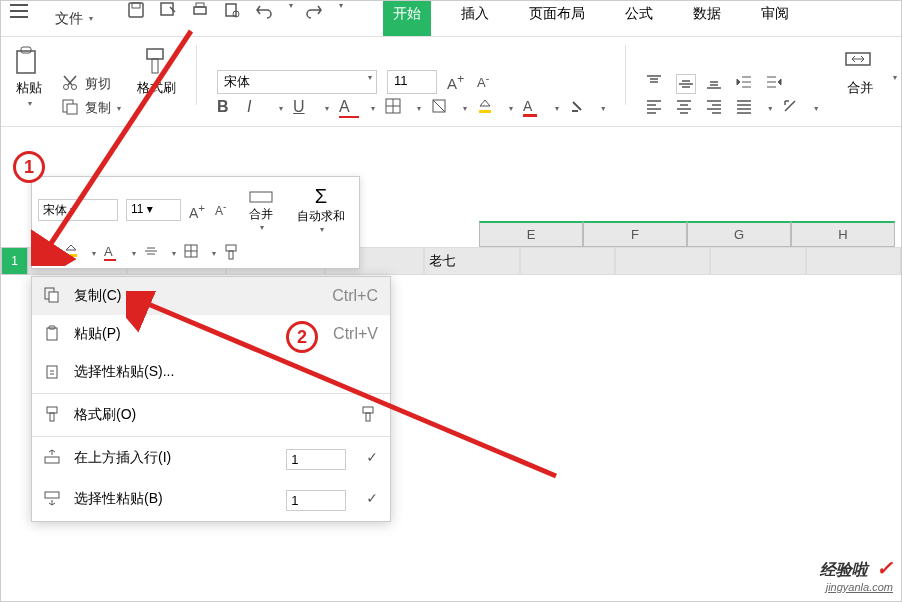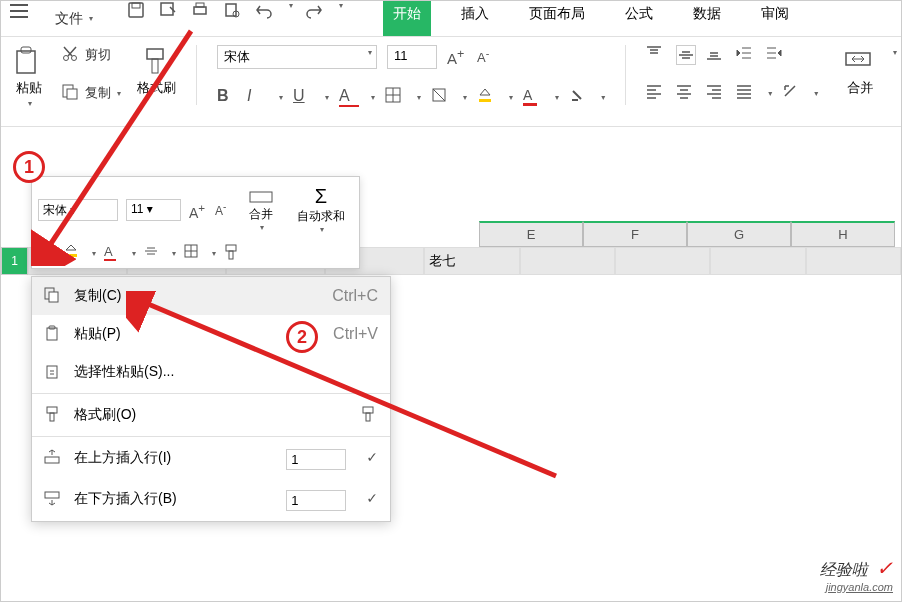--- a/index.html
+++ b/index.html
@@ -9,21 +9,21 @@
     .menu-icon { width: 20px; height: 20px; display: flex; align-items: center; justify-content: center; color: #555; }
     .file-btn { display: flex; align-items: center; gap: 4px; padding: 2px 6px; font-size: 14px; color: #333; }
     .qat { display: flex; gap: 12px; margin-left: 8px; }
     .qat-icon { width: 20px; height: 20px; color: #555; }
     
     .tabs { display: flex; gap: 20px; margin-left: 20px; font-size: 14px; }
     .tab { padding: 4px 10px; cursor: pointer; }
     .tab.active { background: #27b765; color: #fff; border-radius: 0; }
     
     .ribbon { display: flex; height: 90px; border-bottom: 1px solid #e0e0e0; padding: 8px 12px; gap: 16px; }
-    .ribbon-group { display: flex; flex-direction: column; justify-content: flex-start; gap: 18px; }
+    .ribbon-group { display: flex; flex-direction: column; justify-content: flex-end; gap: 4px; }
     .ribbon-row { display: flex; align-items: center; gap: 10px; }
     .ribbon-btn { display: flex; align-items: center; gap: 4px; font-size: 13px; color: #333; }
     .ribbon-icon { width: 20px; height: 20px; color: #555; }
     .ribbon-large { display: flex; flex-direction: column; align-items: center; gap: 2px; font-size: 13px; }
     .ribbon-large-icon { width: 32px; height: 32px; color: #555; }
     .dropdown-arrow { font-size: 8px; color: #666; margin-left: 2px; }
     
     .font-select { border: 1px solid #ccc; padding: 2px 20px 2px 6px; font-size: 13px; height: 24px; background: #fff; position: relative; }
     .font-size-select { border: 1px solid #ccc; padding: 2px 20px 2px 6px; font-size: 13px; height: 24px; background: #fff; width: 50px; }
     
@@ -52,21 +52,21 @@
     .grid-row { display: flex; height: 28px; }
     .row-num { width: 30px; background: #f5f5f5; border: 1px solid #ccc; display: flex; align-items: center; justify-content: center; font-size: 12px; color: #555; }
     .cell { width: 104px; border: 1px solid #ddd; display: flex; align-items: center; padding: 0 4px; font-size: 13px; }
     .cell.selected { background: #e8e8e8; }
     
     .annotation { position: absolute; z-index: 100; pointer-events: none; }
     .circle-num { width: 32px; height: 32px; border: 3px solid #d22; border-radius: 50%; display: flex; align-items: center; justify-content: center; color: #d22; font-weight: bold; font-size: 18px; background: #fff; }
     .arrow-svg { position: absolute; z-index: 90; pointer-events: none; }
     
     .watermark { position: absolute; bottom: 8px; right: 8px; font-size: 13px; color: #333; font-style: italic; display: flex; flex-direction: column; align-items: flex-end; z-index: 200; }
-    .watermark-top { font-weight: normal; font-size: 16px; text-shadow: 1px 1px 0 #fff, -1px -1px 0 #fff; text-align: right; }
+    .watermark-top { font-weight: bold; font-size: 16px; text-shadow: 1px 1px 0 #fff, -1px -1px 0 #fff; text-align: right; }
     .watermark-check { color: #d22; font-size: 20px; margin-left: 4px; }
     .watermark-url { font-size: 11px; color: #666; text-shadow: 1px 1px 0 #fff; text-decoration: underline; }
     
     svg { display: block; }
   </style>
 </head>
 <body>
 
 <div class="top-menu">
   <span class="menu-icon">
@@ -422,21 +422,21 @@
     <input class="ctx-input" value="1" style="">
     <span class="ctx-check">✓</span>
   </div>
   <div class="ctx-item">
     <span class="ctx-icon">
         <svg width="16" height="16" viewBox="0 0 16 16">
           <rect x="1" y="2" width="14" height="6" fill="none" stroke="#555"></rect>
           <path d="M8 10v5M5 13l3 2 3-2" stroke="#555" fill="none"></path>
         </svg>
       </span>
-    <span>在下方插入行(B)</span>
+    <span>选择性粘贴(B)</span>
     <input class="ctx-input" value="1" style="">
     <span class="ctx-check">✓</span>
   </div>
 </div>
 
 <div class="annotation" style="top:150px;left:12px">
   <div class="circle-num">1</div>
 </div>
 <div class="annotation" style="top:320px;left:285px">
   <div class="circle-num">2</div>

